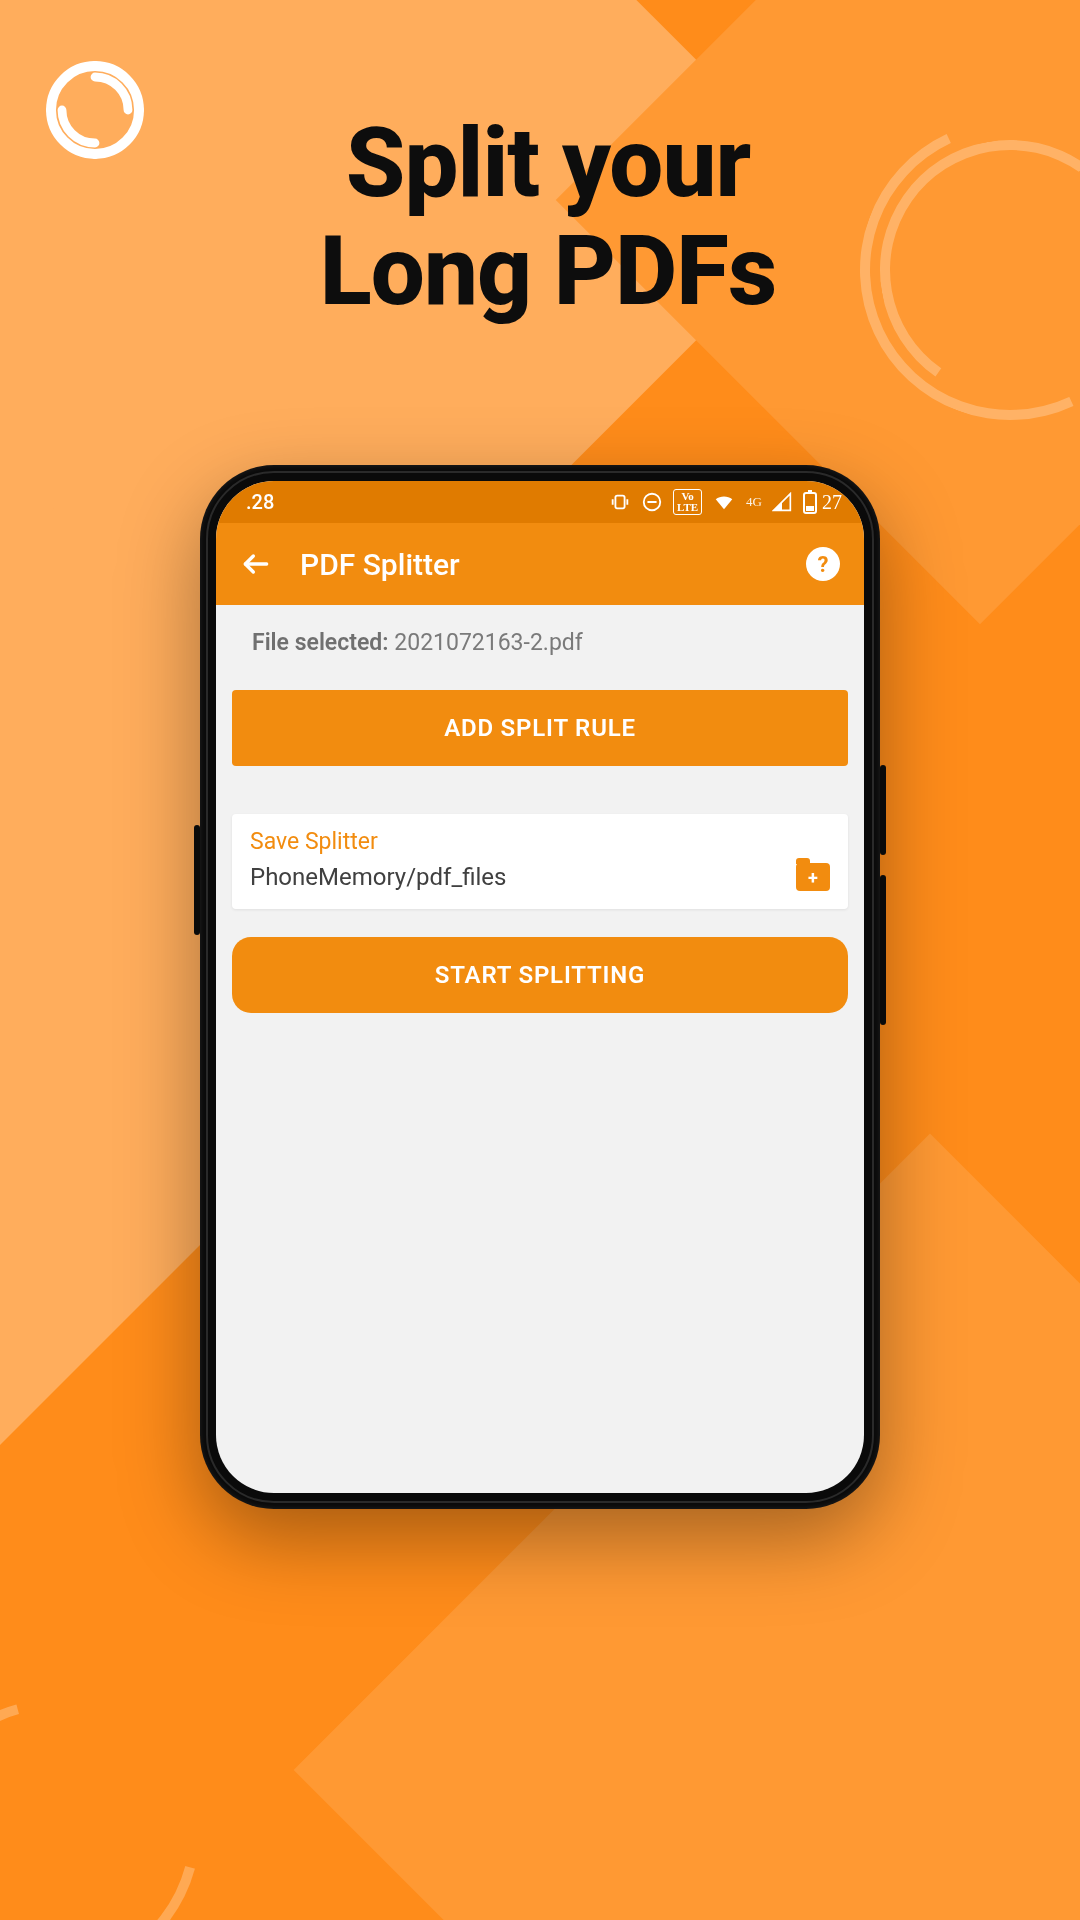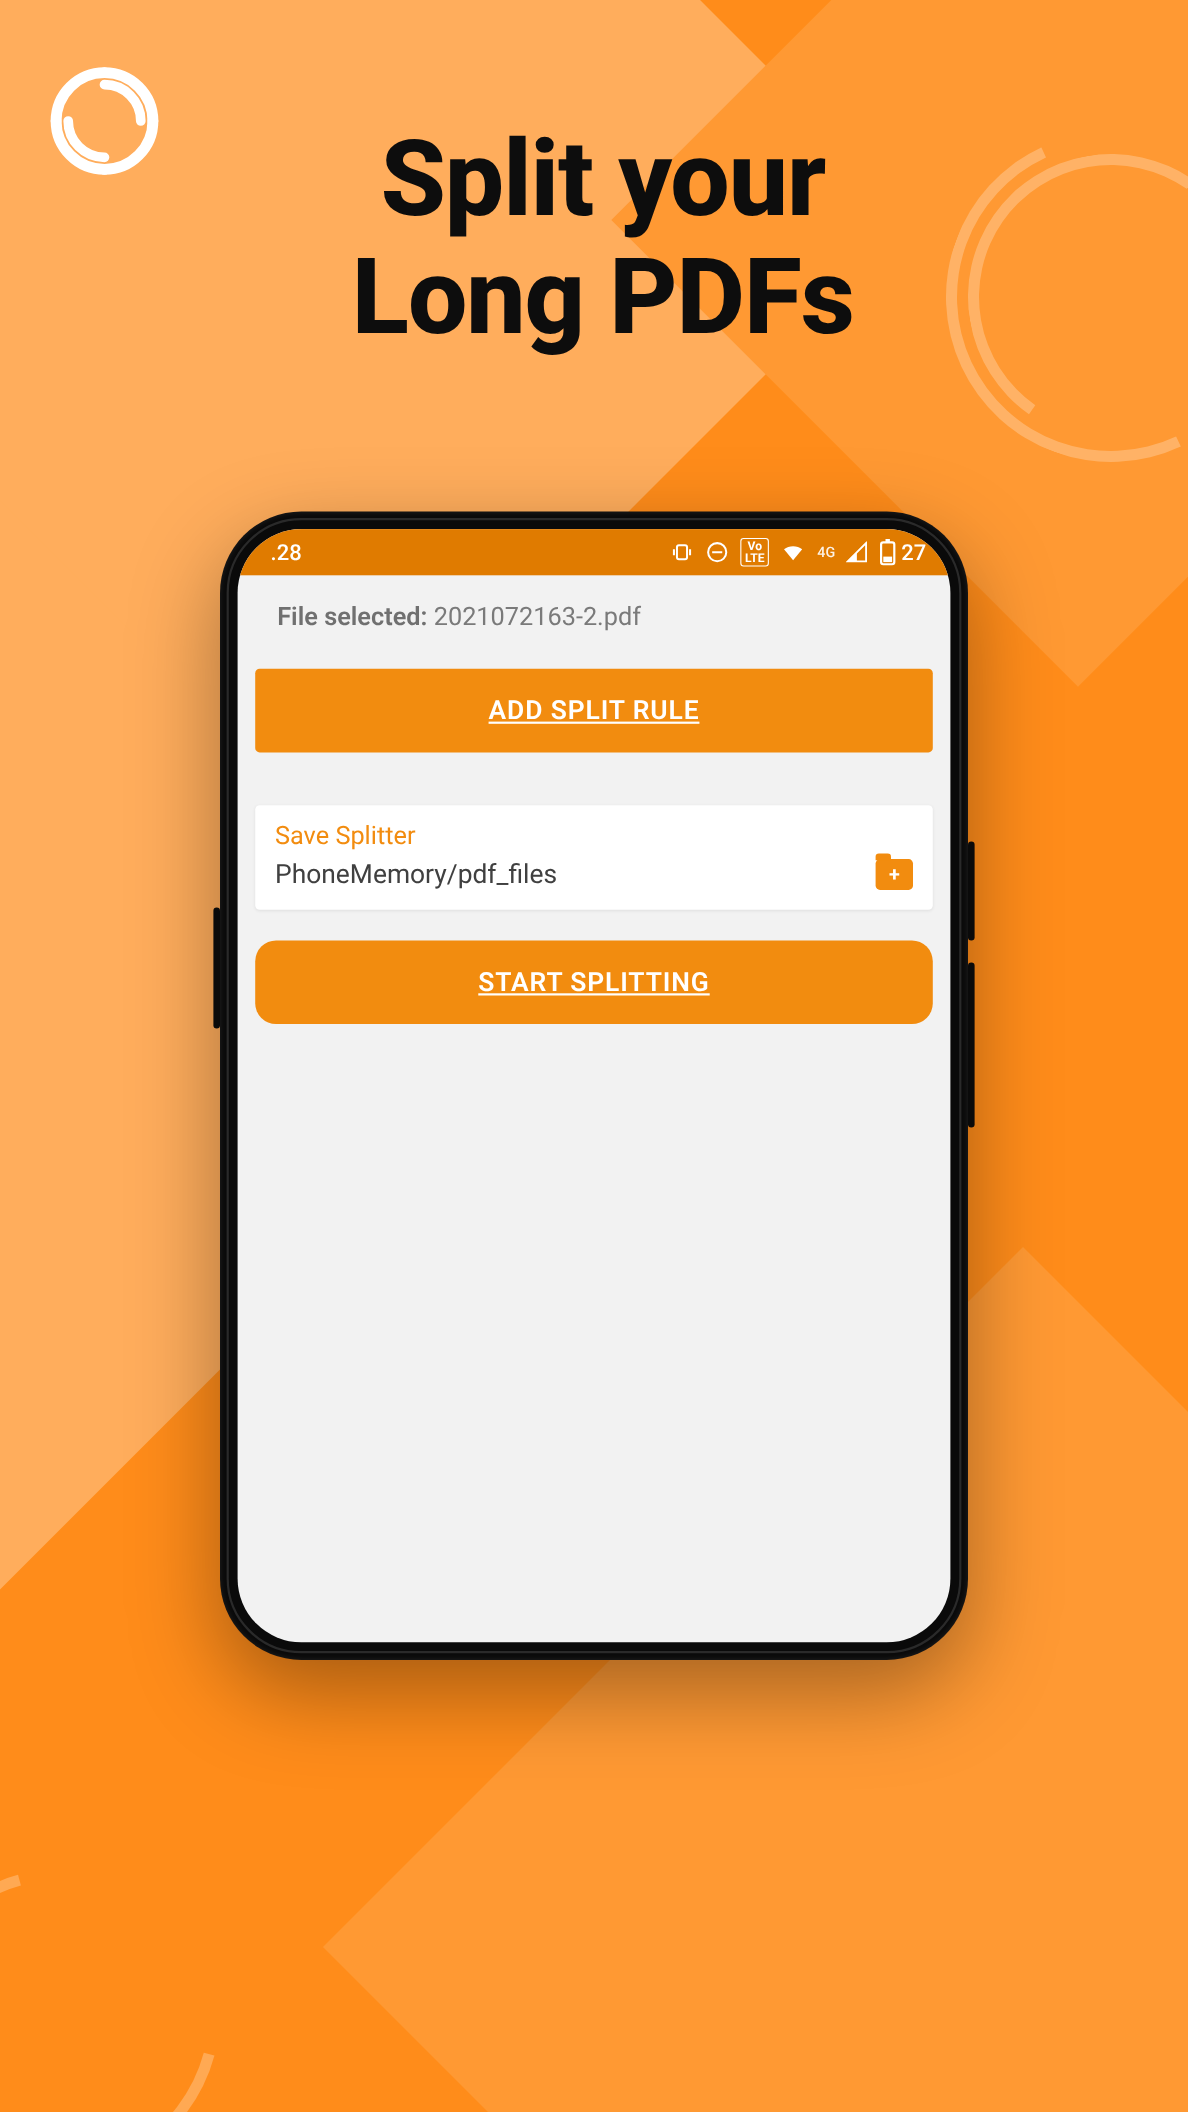--- a/index.html
+++ b/index.html
@@ -78,21 +78,21 @@
   
   .statusbar {
     height:42px;
     background:#e07b00;
     color:#fff;
     display:flex; align-items:center; justify-content:space-between;
     padding:0 22px 0 30px;
     font-size:20px;
     font-weight:500;
   }
-  .status-right { display:flex; align-items:center; gap:10px; }
+  .status-right { display:flex; align-items:center; gap:10px;font-family:Liberation Serif, serif; }
   .status-right svg { display:block; }
   .lte-box { font-size:11px; line-height:1; border:1.5px solid #fff; border-radius:3px; padding:1px 3px; font-weight:700; }
   
   
   .appbar {
     height:82px;
     background:#f28c0f;
     color:#fff;
     display:flex; align-items:center;
     padding:0 24px;
@@ -137,21 +137,20 @@
     margin:14px 16px 0;
     background:#f28c0f;
     color:#fff;
     height:76px;
     border-radius:4px;
     display:flex;align-items:center;justify-content:center;
     font-size:24px;
     font-weight:600;
     letter-spacing:0.8px;
     cursor:pointer;
-    text-decoration:underline;
   }
   
   .save-card {
     margin:48px 16px 0;
     background:#fff;
     border-radius:4px;
     box-shadow:0 1px 3px rgba(0,0,0,0.08);
     padding:14px 18px 18px;
     position:relative;
   }
@@ -235,20 +234,28 @@
           </svg>
         <svg width="16" height="24" viewBox="0 0 16 24">
             <rect x="2" y="3" width="12" height="20" rx="2" fill="none" stroke="#fff" stroke-width="2"></rect>
             <rect x="6" y="0" width="4" height="3" fill="#fff"></rect>
             <rect x="4" y="16" width="8" height="5" fill="#fff"></rect>
           </svg>
         <span style="margin-left:-6px">27</span>
       </div>
     </div>
 
+    <div class="appbar">
+      <svg width="32" height="32" viewBox="0 0 24 24" fill="none" stroke="#fff" stroke-width="2.5" stroke-linecap="round" stroke-linejoin="round">
+          <line x1="20" y1="12" x2="4" y2="12"></line>
+          <polyline points="10 18 4 12 10 6"></polyline>
+        </svg>
+      <div class="appbar-title">PDF Splitter</div>
+      <div class="help-circle">?</div>
+    </div>
 
     <div class="content">
       <div class="file-row">
         <span class="lbl">File selected:</span>
         <span> </span>
         <span>2021072163-2.pdf</span>
       </div>
 
 
       <div class="orange-btn">

